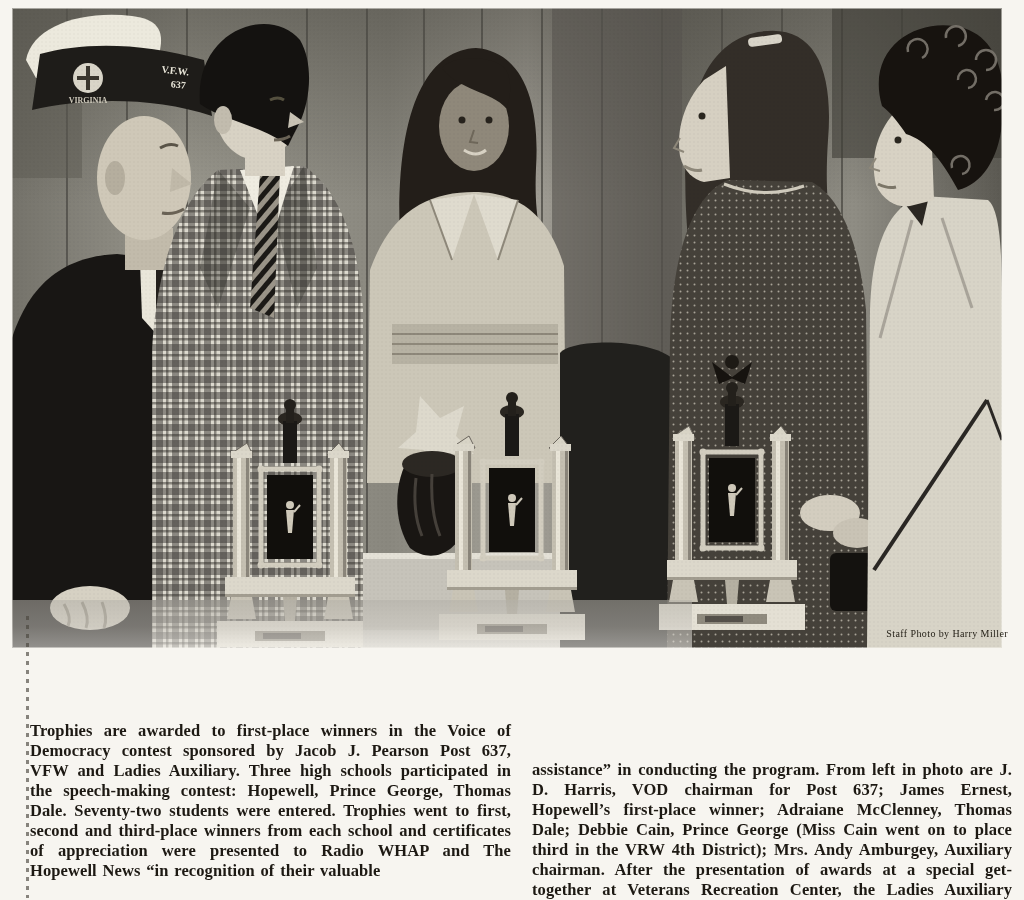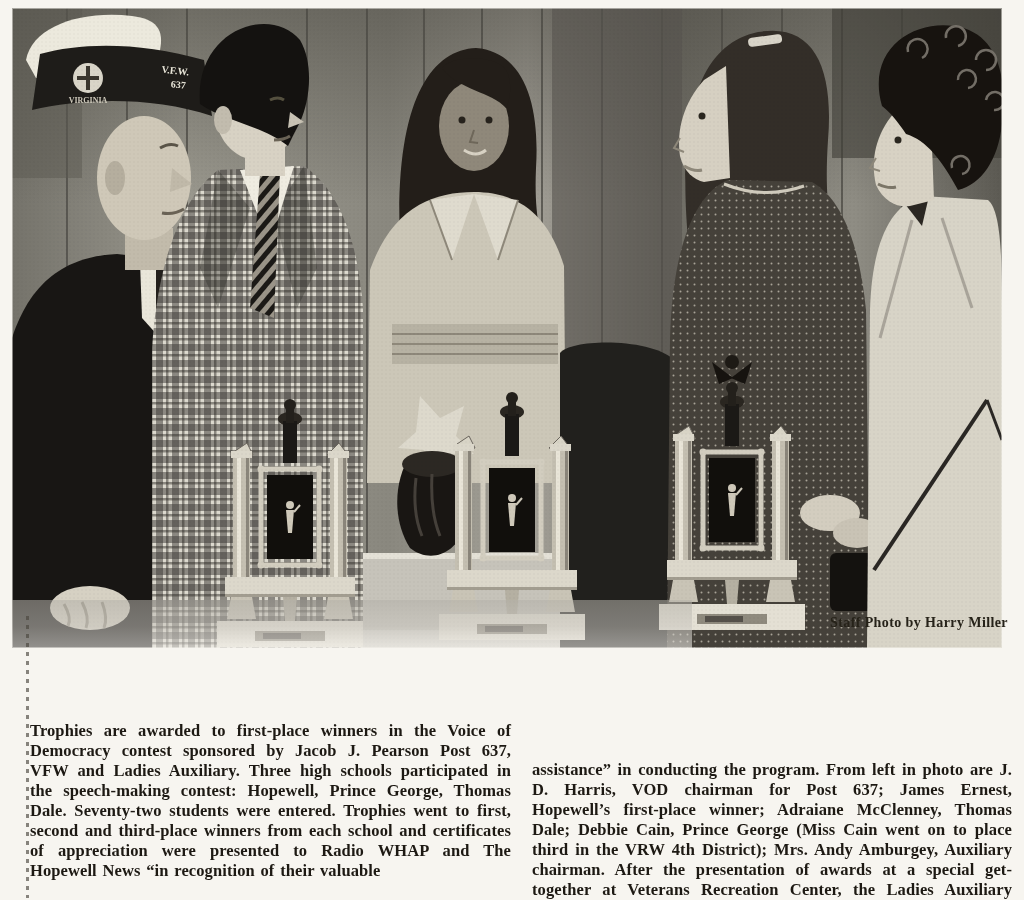--- a/index.html
+++ b/index.html
@@ -1,20 +1,20 @@
 <!DOCTYPE html>
 <html><head>
 <meta charset="utf-8">
 <style>
   html,body{margin:0;padding:0;}
   body{background:#e8e6e0;font-family:"Liberation Serif","DejaVu Serif",serif;}
   .page{position:relative;width:1024px;height:900px;background:#f7f5f0;overflow:hidden;margin:0 auto;}
   .photo-wrap{position:absolute;left:12px;top:8px;width:990px;height:640px;background:#8f8d85;}
   .photo-wrap svg{display:block;}
-  .credit{position:absolute;right:16px;top:615px;font-size:14px;font-weight:700;color:#262219;letter-spacing:.4px;}
+  .credit{position:absolute;right:16px;top:628px;font-size:10px;font-weight:400;color:#262219;letter-spacing:.4px;}
   .headline{position:absolute;left:20px;top:668px;width:1004px;text-align:center;
             font-size:42px;font-weight:700;color:#15120d;letter-spacing:.5px;}
   .caption{position:absolute;font-size:16.5px;font-weight:700;line-height:20px;color:#1d1913;
            text-align:justify;letter-spacing:.1px;word-spacing:1.5px;}
   .caption.left{left:30px;top:721px;width:481px;}
   .caption.right{left:532px;top:720px;width:480px;margin-top:40px;}
   .dash-edge{position:absolute;left:26px;top:616px;width:3px;height:282px;opacity:.65;
              background:repeating-linear-gradient(180deg,#4a463e 0 4px,transparent 4px 9px);}
   .smudge-top{position:absolute;left:12px;top:600px;width:680px;height:48px;
               background:linear-gradient(180deg,#b3b0a8 0%,#c9c6bf 55%,#f7f5f0 100%);opacity:.55;}

